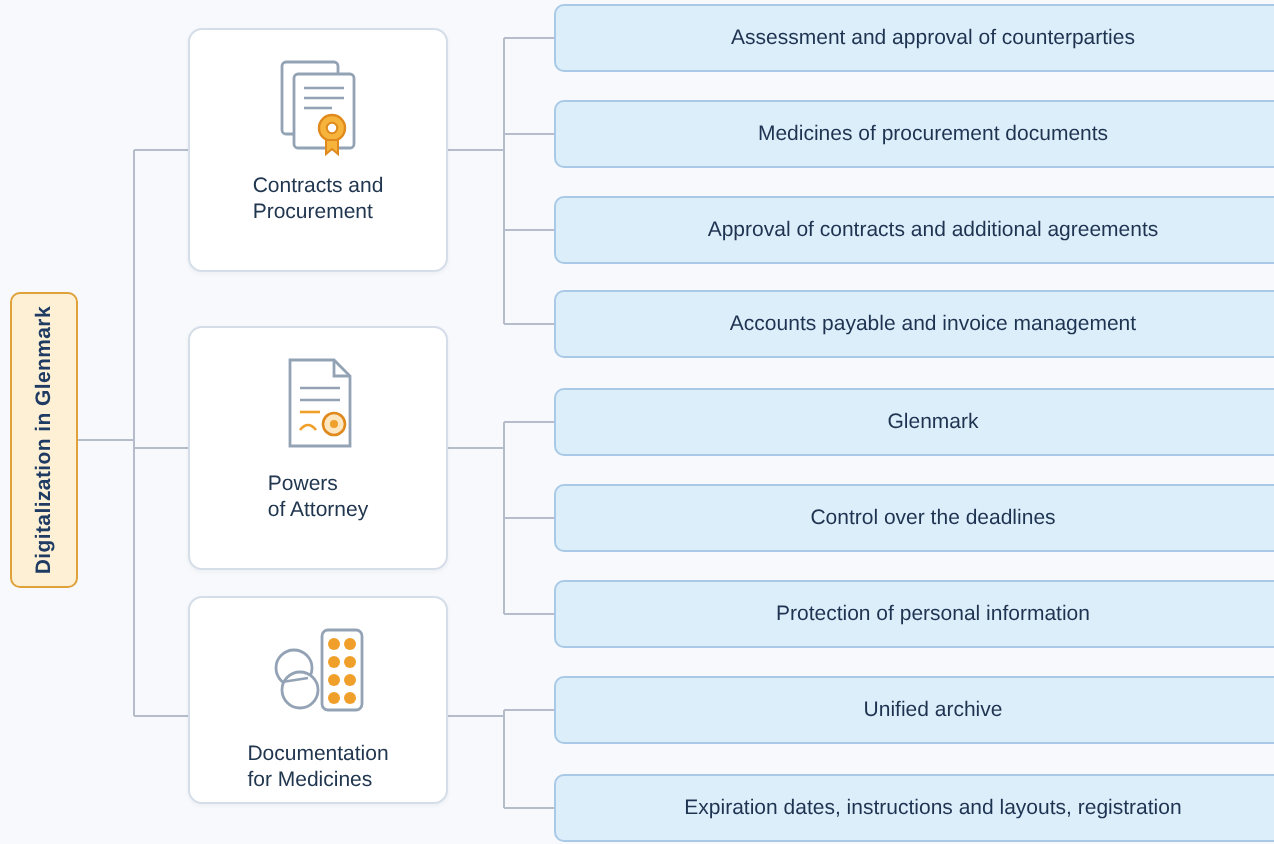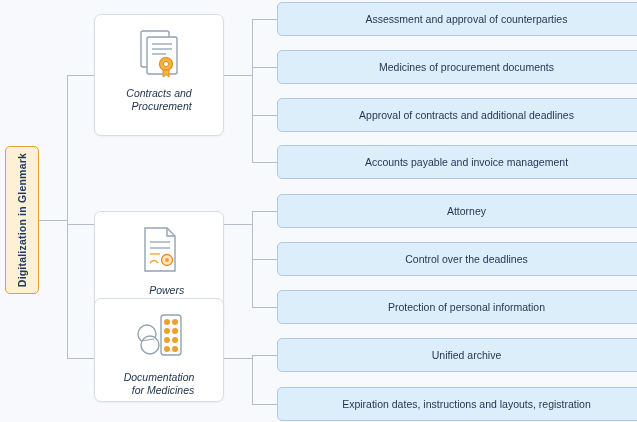--- a/index.html
+++ b/index.html
@@ -61,37 +61,36 @@
     border: 1px solid #d5dde8;
     border-radius: 7px;
     box-sizing: border-box;
     display: flex;
     flex-direction: column;
     align-items: center;
     justify-content: flex-start;
     box-shadow: 0 1px 2px rgba(30,50,80,0.05);
   }
   .branch-node.b0 { top: 14px;  height: 122px; }
-  .branch-node.b1 { top: 163px; height: 122px; margin-top: 48px; }
+  .branch-node.b1 { top: 163px; height: 122px; }
   .branch-node.b2 { top: 298px; height: 104px; }
 
   .branch-icon {
     height: 60px;
     display: flex;
     align-items: center;
     justify-content: center;
     margin-top: 8px;
   }
   .branch-text {
     font-size: 10.5px;
     color: #21364f;
-    text-align: right;
+    text-align: left;
     line-height: 13px;
     padding: 4px 6px 0 6px;
-    font-style: italic;
   }
 
   
   .leaf-node {
     position: absolute;
     left: 277px;
     width: 379px;
     height: 34px;
     background: #ddeefb;
     border: 1px solid #a9c9e6;
@@ -209,28 +208,28 @@
     </div>
   </div>
 
   <div class="leaf-node" style="top:2px;">
     <span class="leaf-text">Assessment and approval of counterparties</span>
   </div>
   <div class="leaf-node" style="top:50px;">
     <span class="leaf-text">Medicines of procurement documents</span>
   </div>
   <div class="leaf-node" style="top:98px;">
-    <span class="leaf-text">Approval of contracts and additional deadlines</span>
+    <span class="leaf-text">Approval of contracts and additional agreements</span>
   </div>
   <div class="leaf-node" style="top:145px;">
     <span class="leaf-text">Accounts payable and invoice management</span>
   </div>
 
   <div class="leaf-node" style="top:194px;">
-    <span class="leaf-text">Attorney</span>
+    <span class="leaf-text">Glenmark</span>
   </div>
   <div class="leaf-node" style="top:242px;text-align:center;">
     <span class="leaf-text">Control over the deadlines</span>
   </div>
   <div class="leaf-node" style="top:338px;">
     <span class="leaf-text">Unified archive</span>
   </div>
 
   <div class="leaf-node" style="top:290px;">
     <span class="leaf-text">Protection of personal information</span>

